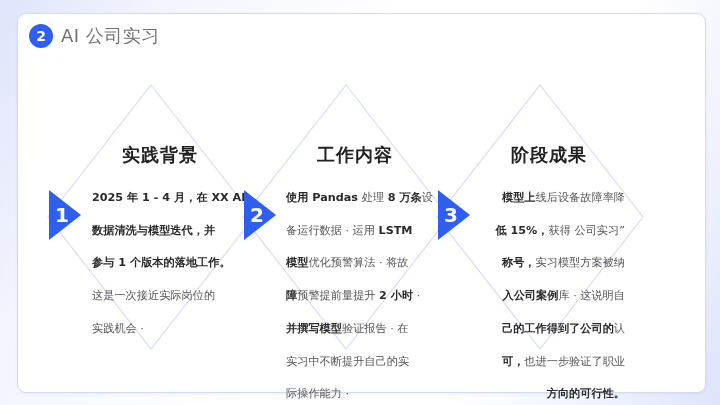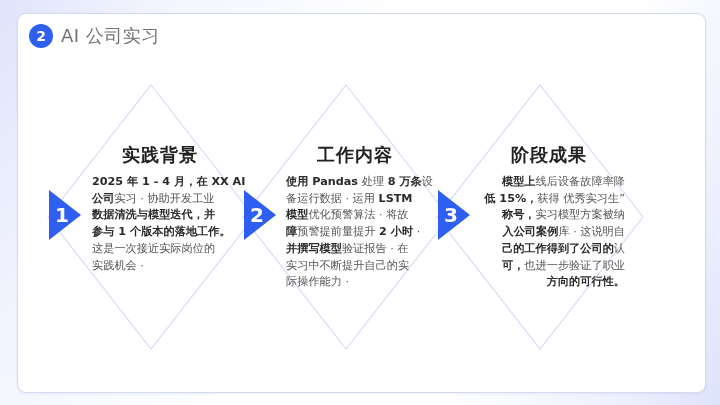--- a/index.html
+++ b/index.html
@@ -30,21 +30,21 @@
   }
   .card-title {
     position: absolute; width: 160px; text-align: center;
     font-size: 18px; font-weight: bold; color: #222; letter-spacing: 1px;
   }
   .card-body {
     position: absolute; width: 142px;
     font-size: 11.2px; line-height: 16.7px; color: #555;
   }
   .card-body .b { font-weight: bold; color: #2a2a2a; }
-  .line { display: block; white-space: nowrap; }
+  .line { display: block; white-space: nowrap; margin-top: 16px; }
 </style>
 </head>
 <body>
 
 <div class="slide-card"></div>
 
 <div class="header">
   <div class="header-badge">2</div>
   <div class="header-title">AI 公司实习</div>
 </div>
@@ -58,21 +58,20 @@
 <div>
   <div class="step-marker" style="left:49px; top:190px;">
     <svg width="34" height="50">
       <polygon points="0,0 0,50 32,25" fill="#2f5ff0"></polygon>
     </svg>
     <div class="step-num">1</div>
   </div>
   <div class="card-title" style="left:80px; top:143px;">实践背景</div>
   <div class="card-body" id="body0" style="left:92px; top:174px;">
       <span class="line"><span class="b">2025 年 1 - 4 月，在 XX AI</span></span>
-      <span class="line"><span class="b">公司</span><span>实习 · 协助开发工业</span></span>
       <span class="line"><span class="b">数据清洗与模型迭代，并</span></span>
       <span class="line"><span class="b">参与 1 个版本的落地工作。</span></span>
       <span class="line"><span>这是一次接近实际岗位的</span></span>
       <span class="line"><span>实践机会 ·</span></span>
     </div>
 </div>
 
 <div>
   <div class="step-marker" style="left:244px; top:190px;">
     <svg width="34" height="50">
@@ -95,20 +94,20 @@
 <div>
   <div class="step-marker" style="left:438px; top:190px;">
     <svg width="34" height="50">
       <polygon points="0,0 0,50 32,25" fill="#2f5ff0"></polygon>
     </svg>
     <div class="step-num">3</div>
   </div>
   <div class="card-title" style="left:469px; top:143px;">阶段成果</div>
   <div class="card-body" id="body2" style="left:483px; top:174px;text-align:right;">
       <span class="line"><span class="b">模型上</span><span>线后设备故障率降</span></span>
-      <span class="line"><span class="b">低 15%，</span><span>获得 优秀实习生”</span></span>
+      <span class="line"><span class="b">低 15%，</span><span>获得 公司实习”</span></span>
       <span class="line"><span class="b">称号，</span><span>实习模型方案被纳</span></span>
       <span class="line"><span class="b">入公司案例</span><span>库 · 这说明自</span></span>
       <span class="line"><span class="b">己的工作得到了公司的</span><span>认</span></span>
       <span class="line"><span class="b">可，</span><span>也进一步验证了职业</span></span>
       <span class="line"><span class="b">方向的可行性。</span></span>
     </div>
 </div>
 
 </body></html>

